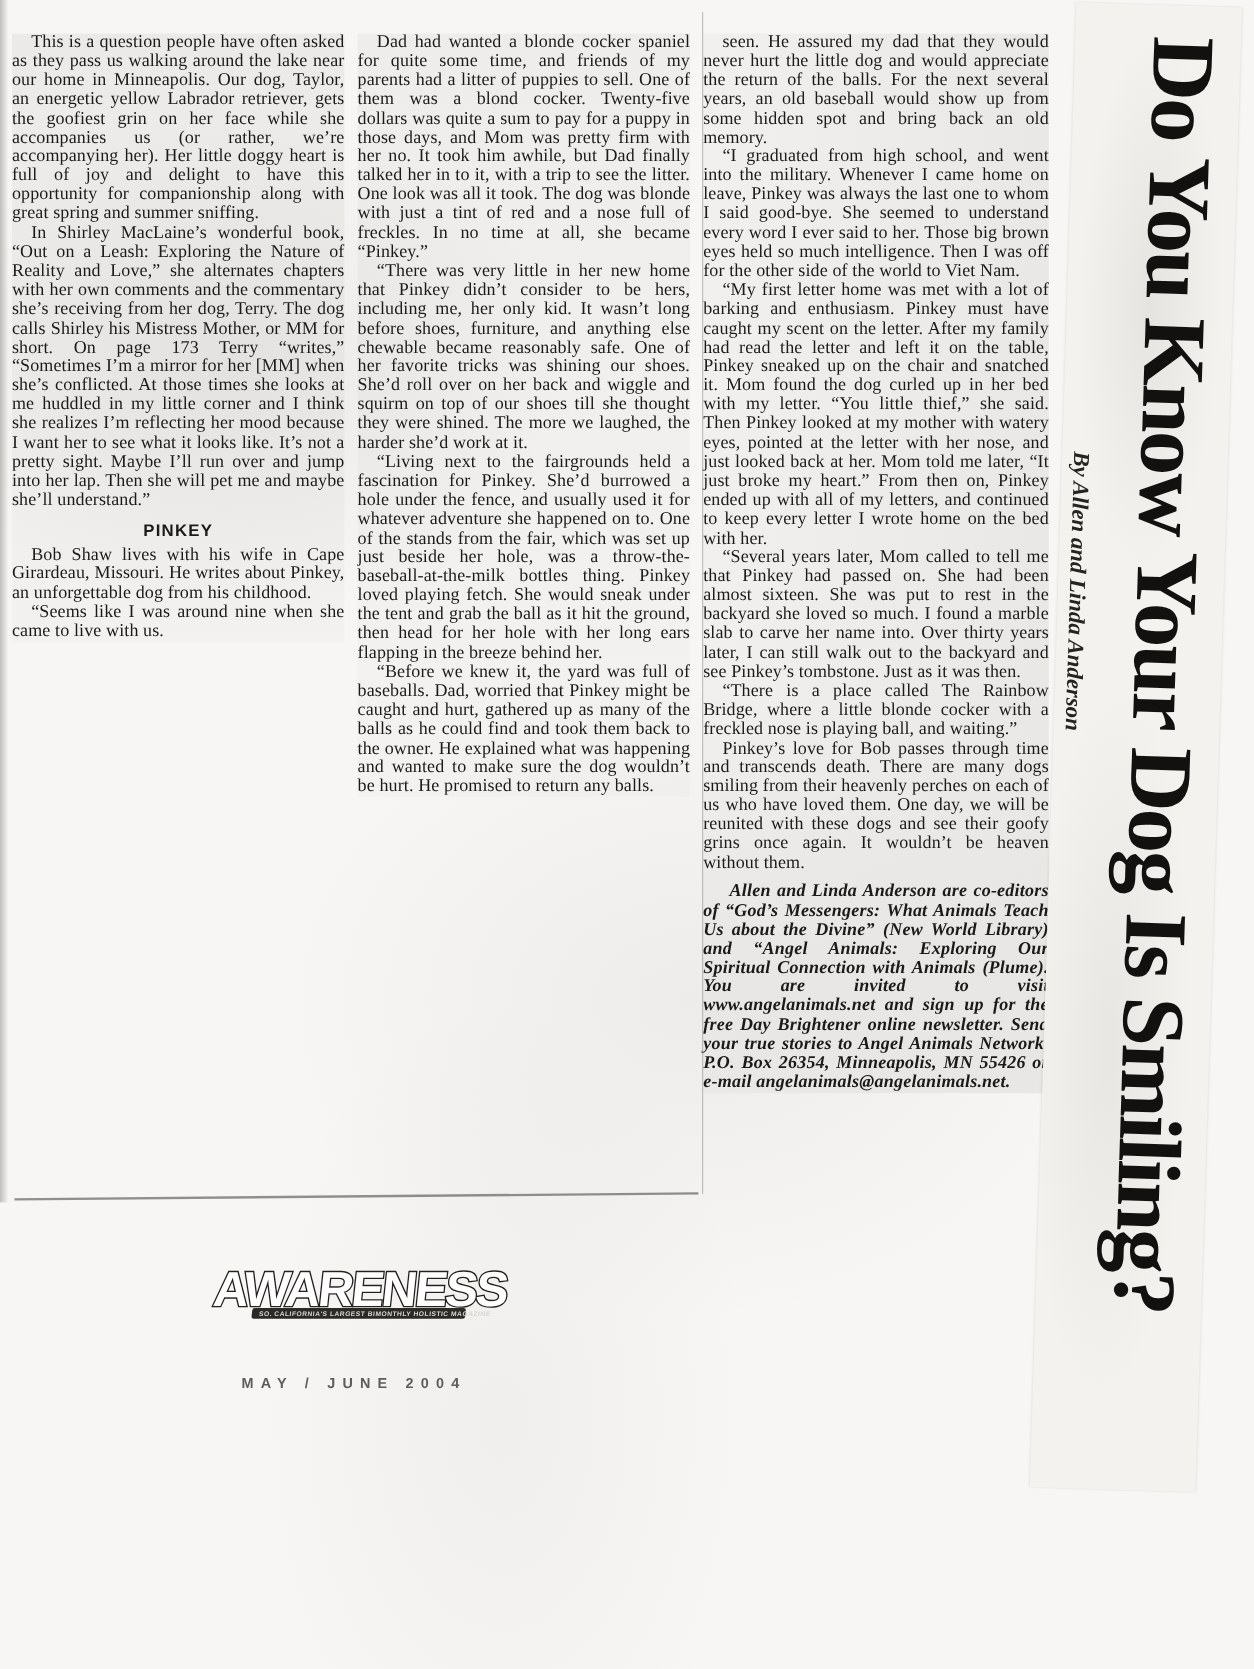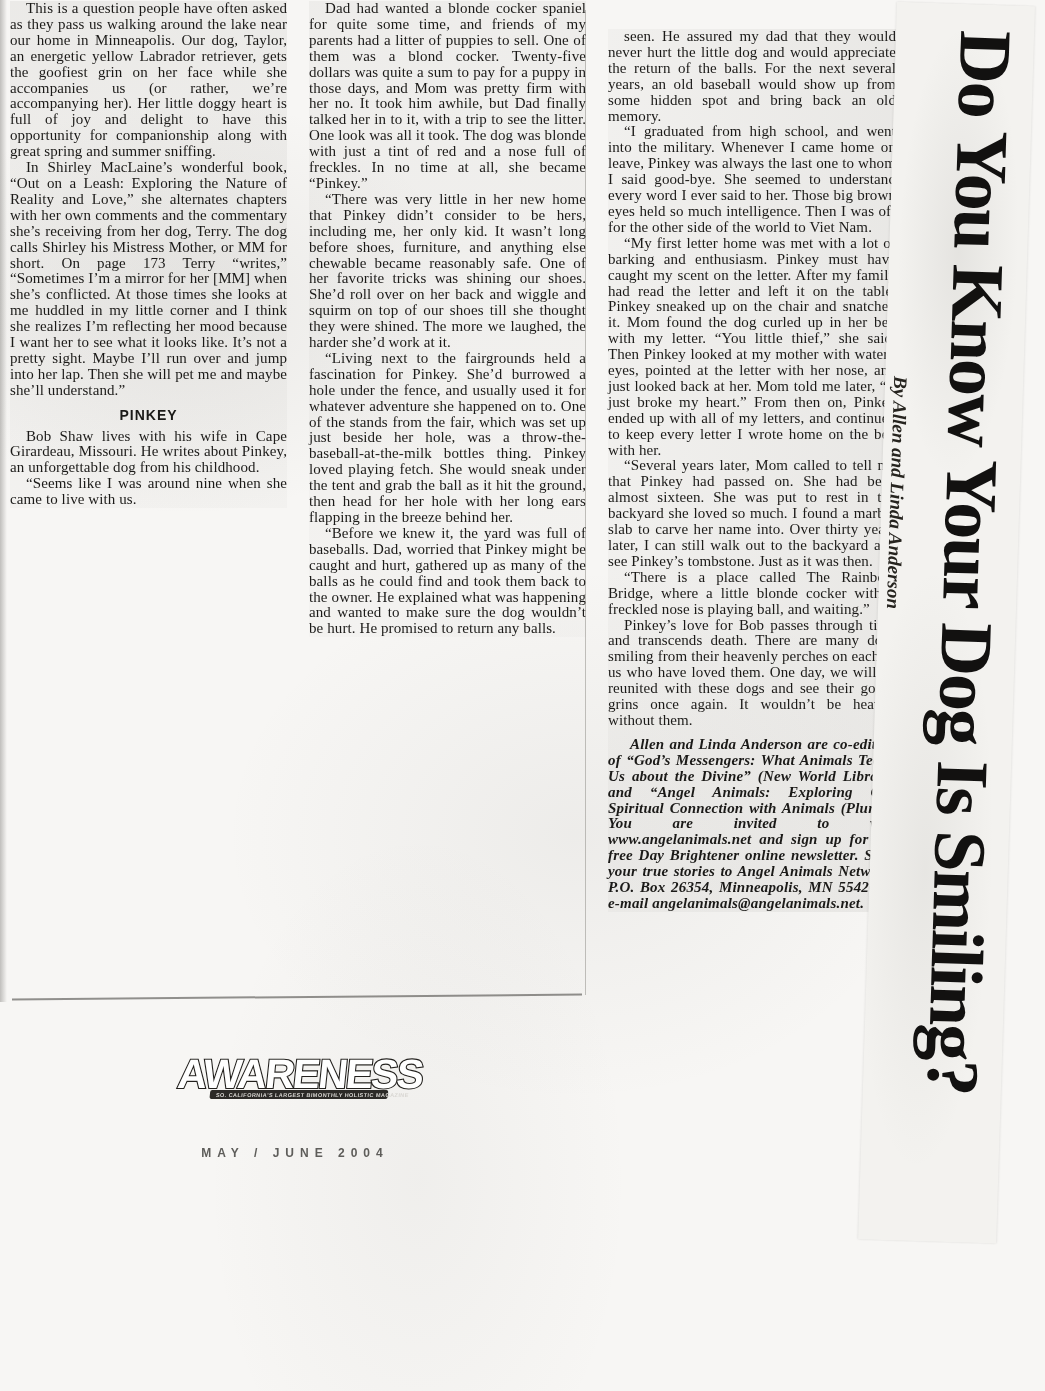--- a/index.html
+++ b/index.html
@@ -9,30 +9,30 @@
     overflow:hidden;
     background:
       radial-gradient(ellipse 400px 300px at 18% 22%, rgba(120,118,112,0.10), transparent 70%),
       radial-gradient(ellipse 500px 380px at 55% 60%, rgba(120,118,112,0.08), transparent 70%),
       radial-gradient(ellipse 300px 500px at 40% 85%, rgba(120,118,112,0.06), transparent 70%),
       #f7f6f4;
     font-family:"Liberation Serif", serif;
     color:#1b1a18;
   }
   .cols{
-    position:absolute;left:10px;top:1px;
-    display:flex;gap:22px;align-items:flex-start;
+    position:absolute;left:10px;top:28px;
+    display:flex;gap:11px;align-items:flex-start;
   }
   .col{
     width:277px;
     font-size:15px;line-height:15.9px;
     text-align:justify;
     letter-spacing:0.1px;
   }
-  .col-3{width:288px;margin-top:28px;}
+  .col-3{width:288px;}
   .col-1{background:linear-gradient(180deg, rgba(130,128,122,0.10), rgba(130,128,122,0.04));}
   .col-2{background:linear-gradient(180deg, rgba(130,128,122,0.08), rgba(130,128,122,0.03));}
   .col-3{background:linear-gradient(90deg, rgba(130,128,122,0.05), rgba(130,128,122,0.12));}
   .col p{margin:0;text-indent:16px;}
   .col h3.heading{
     margin:9px 0 5px 0;text-align:center;
     font-family:"Liberation Sans", sans-serif;
     font-size:14px;letter-spacing:1px;font-weight:bold;
   }
   .col p.bio{

